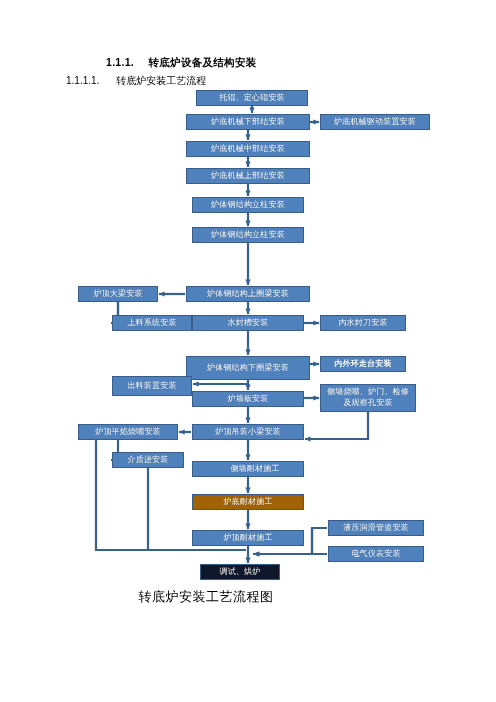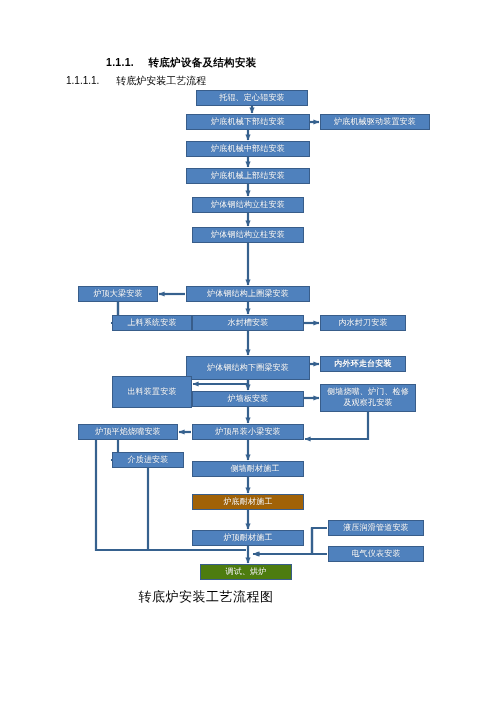--- a/index.html
+++ b/index.html
@@ -213,21 +213,21 @@
       </div>
       <div class="node" style="left: 320px; top: 231px; width: 86px; height: 16px; background: rgb(79, 129, 189); border-color: rgb(56, 93, 138); color: rgb(255, 255, 255);">
         <span>内水封刀安装</span>
       </div>
       <div class="node" style="left: 186px; top: 272px; width: 124px; height: 24px; background: rgb(79, 129, 189); border-color: rgb(56, 93, 138); color: rgb(255, 255, 255);">
         <span>炉体钢结构下圈梁安装</span>
       </div>
       <div class="node" style="left: 320px; top: 272px; width: 86px; height: 16px; background: rgb(79, 129, 189); border-color: rgb(56, 93, 138); color: rgb(255, 255, 255); font-weight: bold;">
         <span>内外环走台安装</span>
       </div>
-      <div class="node" style="left: 112px; top: 292px; width: 80px; height: 32px; background: rgb(79, 129, 189); border-color: rgb(56, 93, 138); color: rgb(255, 255, 255);">
+      <div class="node" style="left: 112px; top: 292px; width: 80px; height: 20px; background: rgb(79, 129, 189); border-color: rgb(56, 93, 138); color: rgb(255, 255, 255);">
         <span>出料装置安装</span>
       </div>
       <div class="node" style="left: 192px; top: 307px; width: 112px; height: 16px; background: rgb(79, 129, 189); border-color: rgb(56, 93, 138); color: rgb(255, 255, 255);">
         <span>炉墙板安装</span>
       </div>
       <div class="node two-line" style="left: 320px; top: 300px; width: 96px; height: 28px; background: rgb(79, 129, 189); border-color: rgb(56, 93, 138); color: rgb(255, 255, 255);">
         <span>侧墙烧嘴、炉门、检修及观察孔安装</span>
       </div>
       <div class="node" style="left: 78px; top: 340px; width: 100px; height: 16px; background: rgb(79, 129, 189); border-color: rgb(56, 93, 138); color: rgb(255, 255, 255);">
         <span>炉顶平焰烧嘴安装</span>
@@ -246,20 +246,20 @@
       </div>
       <div class="node" style="left: 192px; top: 446px; width: 112px; height: 16px; background: rgb(79, 129, 189); border-color: rgb(56, 93, 138); color: rgb(255, 255, 255);">
         <span>炉顶耐材施工</span>
       </div>
       <div class="node" style="left: 328px; top: 436px; width: 96px; height: 16px; background: rgb(79, 129, 189); border-color: rgb(56, 93, 138); color: rgb(255, 255, 255);">
         <span>液压润滑管道安装</span>
       </div>
       <div class="node" style="left: 328px; top: 462px; width: 96px; height: 16px; background: rgb(79, 129, 189); border-color: rgb(56, 93, 138); color: rgb(255, 255, 255);">
         <span>电气仪表安装</span>
       </div>
-      <div class="node" style="left: 200px; top: 480px; width: 92px; height: 16px; background: #4d7c0f; border-color: rgb(56, 93, 138); color: rgb(255, 255, 255);">
+      <div class="node" style="left: 200px; top: 480px; width: 80px; height: 16px; background: #0f172a; border-color: rgb(56, 93, 138); color: rgb(255, 255, 255);">
         <span>调试、烘炉</span>
       </div>
     </div>
 
   <div class="caption">转底炉安装工艺流程图</div>
 
 </div>
 
 </body></html>

